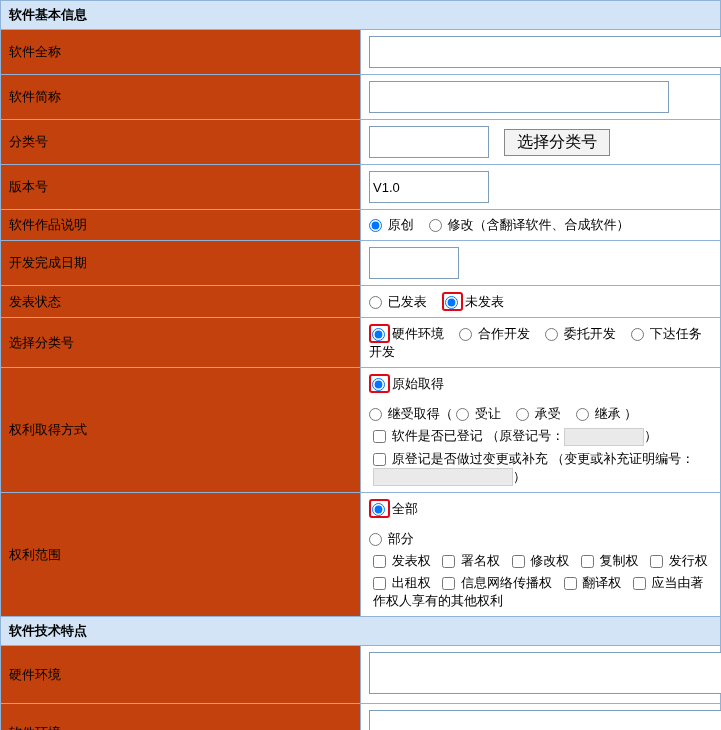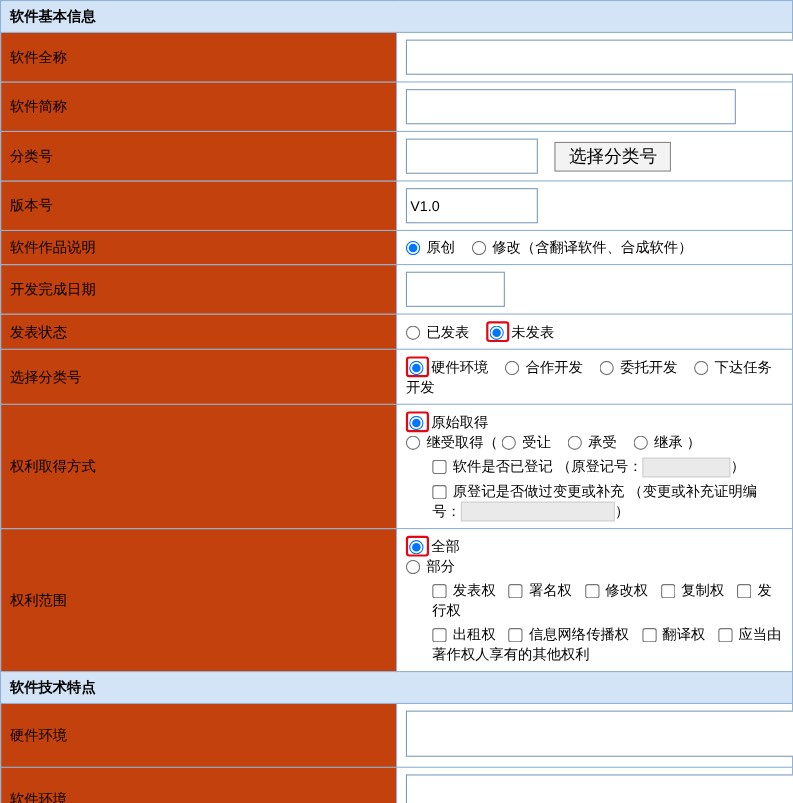--- a/index.html
+++ b/index.html
@@ -6,24 +6,24 @@
   body { font-family: "SimSun", "宋体", sans-serif; font-size: 13px; color: #000; background: #fff; width: 721px; }
   table { border-collapse: collapse; width: 100%; table-layout: fixed; }
   td { border: 1px solid #8FB2D6; padding: 6px 8px; vertical-align: middle; background: #fff; }
   td.label { width: 140px; background: #c2410c; }
   td.section-header { background: #D2E4F6; font-weight: bold; padding: 5px 8px; margin-top: 16px; }
   input[type="text"] { border: 1px solid #7E9DB9; padding: 2px 3px; height: 32px; font-family: inherit; font-size: 13px; }
   textarea { border: 1px solid #7E9DB9; font-family: inherit; font-size: 13px; padding: 3px; resize: none; overflow-y: scroll; }
   button.btn { background: #F3F3F3; border: 1px solid #888; padding: 2px 12px; font-size: 16px; cursor: pointer; font-family: inherit; }
   input[type="radio"], input[type="checkbox"] { vertical-align: middle; margin-right: 2px; }
   .highlight { display: inline-block; border: 2px solid #E30613; border-radius: 3px; padding: 0 1px; margin-right: 2px; }
-  .indent { margin-left: 24px; display: block; margin-top: 4px; }
+  .indent { margin-left: 4px; display: block; margin-top: 4px; }
   .greybox { background: #EAEAEA; border: 1px solid #CFCFCF; display: inline-block; height: 18px; vertical-align: middle; }
   .gap { display: inline-block; width: 8px; }
-  .row-line { margin-top: 0; }
+  .row-line { margin-top: 12px; }
 </style>
 </head>
 <body>
 
 <table>
   <tbody>
       <tr>
         <td class="section-header" colspan="2">软件基本信息</td>
       </tr>
 

